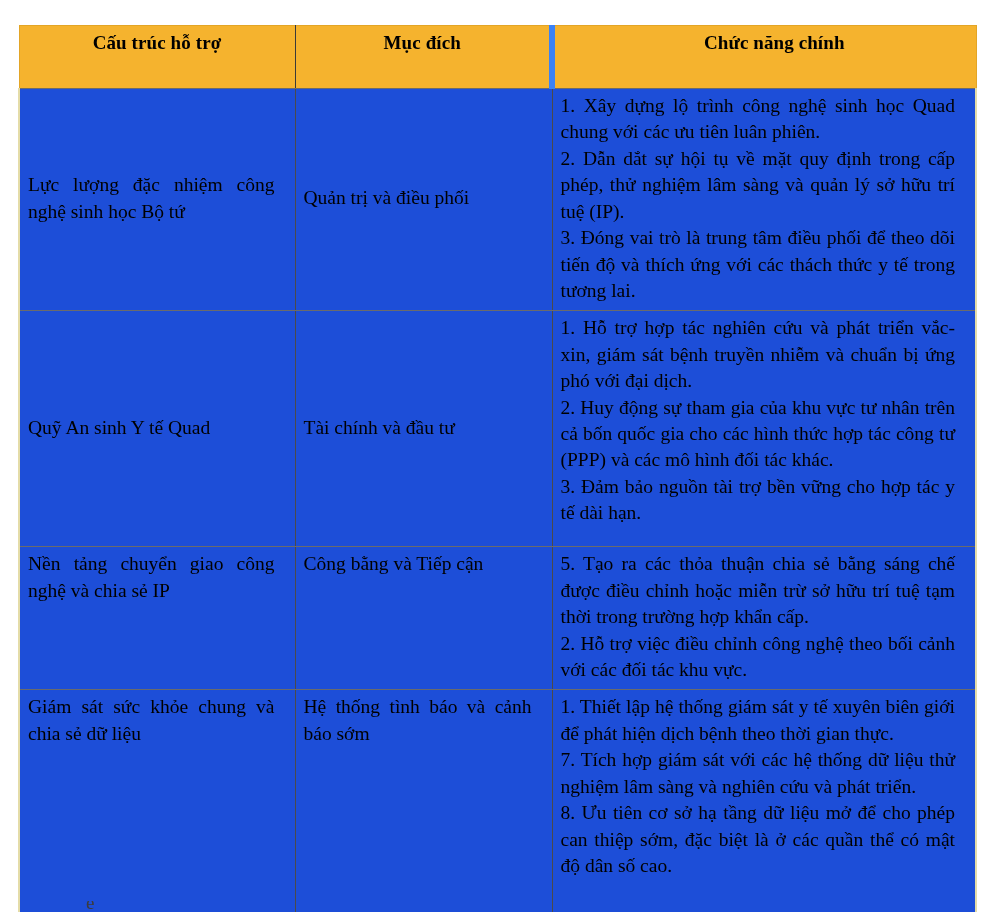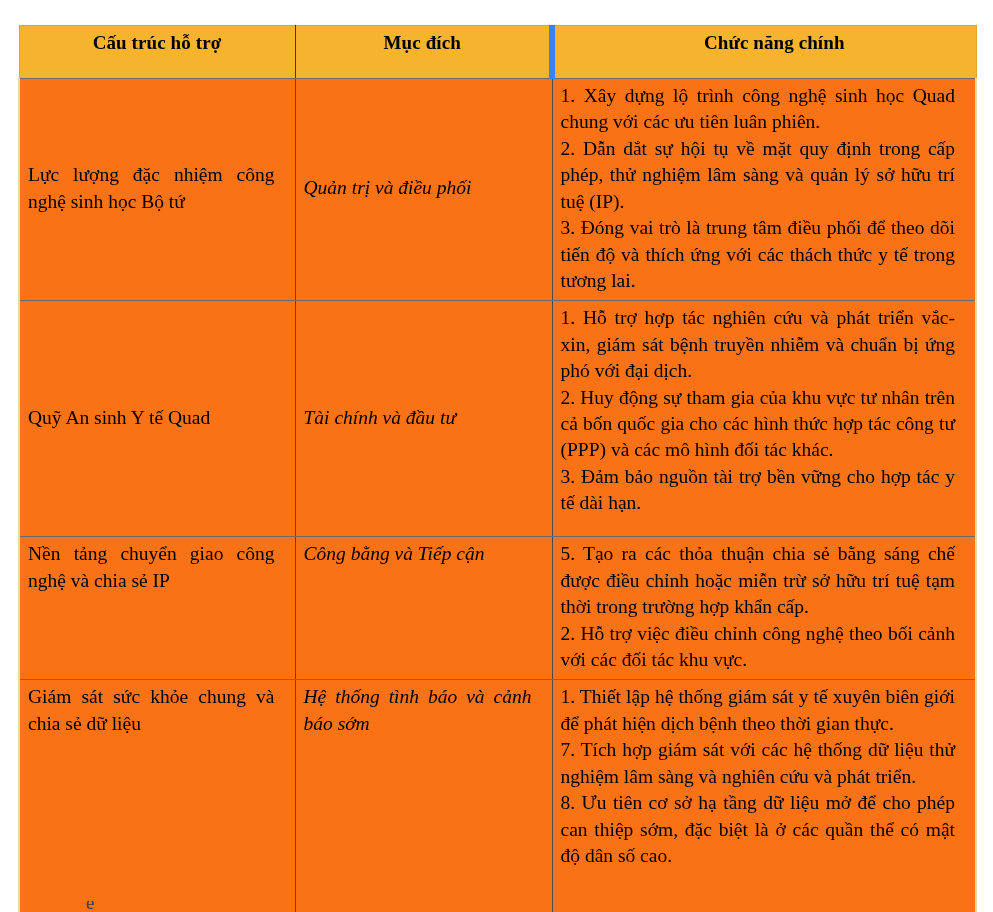--- a/index.html
+++ b/index.html
@@ -23,21 +23,21 @@
     width: 957px;
     border-collapse: collapse;
     table-layout: fixed;
   }
 
   #doc-table col.c1 { width: 276px; }
   #doc-table col.c2 { width: 257px; }
   #doc-table col.c3 { width: 424px; }
 
   
-  thead tr { height: 53px; }
+  thead tr { height: 63px; }
   thead th {
     background: #F5B32E;
     border: 1px solid #E3A526;
     border-bottom: 1px solid #6b6b6b;
     font-size: 19px;
     font-weight: bold;
     text-align: center;
     vertical-align: top;
     padding: 7px 6px 0 6px;
     letter-spacing: 0.1px;
@@ -48,35 +48,34 @@
   thead th.h3 { border-left: 1px solid #3a3a3a; padding-left: 24px; }
 
   
   tbody td {
     border: 1px solid #6b6b6b;
     border-left-color: #d9cf9e;
     font-size: 19.5px;
     line-height: 1.355;
     vertical-align: top;
     padding: 4px 20px 6px 8px;
-    background: #f97316;
+    background: #1d4ed8;
   }
   tbody td.col1 {
     border-left: 2px solid #e4dca8;
     border-right: 1px solid #4a4a4a;
     text-align: justify;
     text-justify: inter-word;
     margin-top: 36px;
   }
   tbody td.col2 {
     border-left: 1px solid #4a4a4a;
     border-right: 1px solid #4a4a4a;
     text-align: justify;
     text-justify: inter-word;
-    font-style: italic;
   }
   tbody td.col3 {
     border-left: 1px solid #4a4a4a;
     border-right: 2px solid #e4dca8;
     text-align: justify;
     text-justify: inter-word;
   }
 
   
   tbody tr.r1 td.col1,

